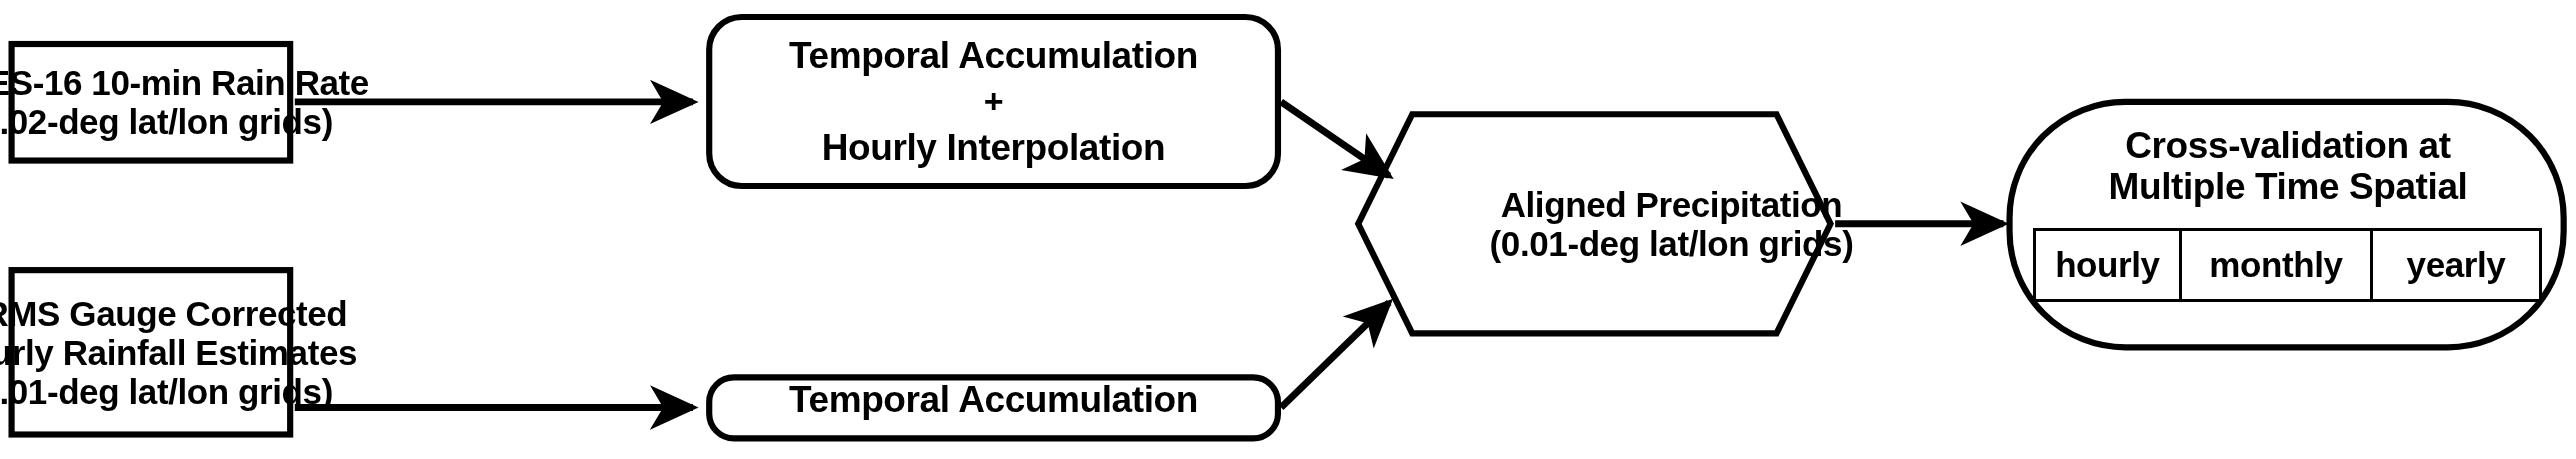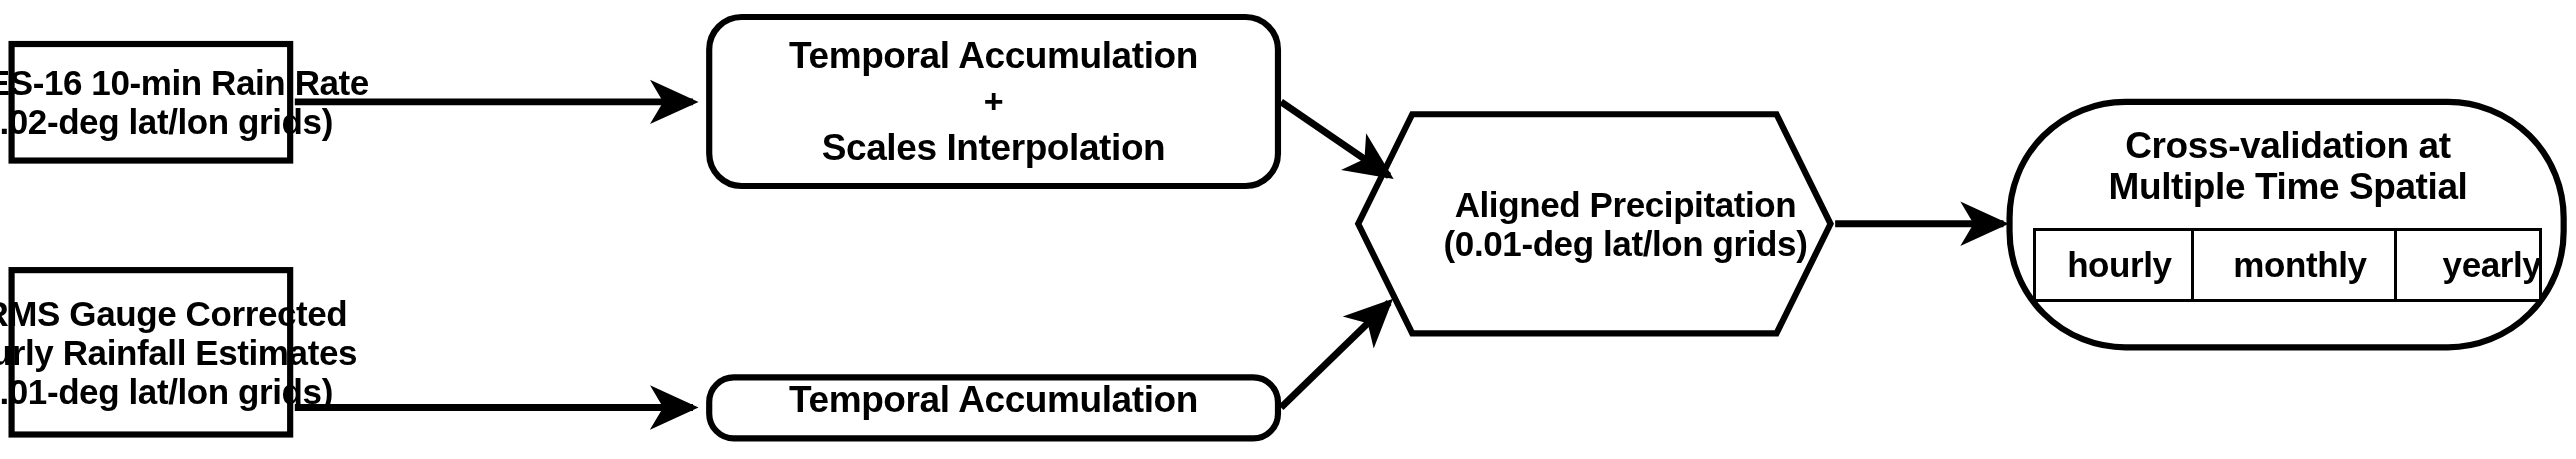--- a/index.html
+++ b/index.html
@@ -56,21 +56,21 @@
     font-size: 37px;
   }
   #proc-ta-si-text .plus { font-size: 34px; line-height: 1.5; }
   
   #proc-ta-text {
     left: 706px; top: 374px; width: 575px; height: 52px;
     font-size: 37px;
   }
   
   #hex-text {
-    left: 1394px; top: 116px; width: 463px; height: 216px;
+    left: 1440px; top: 116px; width: 463px; height: 216px;
     font-size: 35px;
   }
   
   #out-title-text {
     left: 2022px; top: 108px; width: 532px; height: 116px;
     font-size: 37px;
     text-align: center;
   }
   
   #scales-table {
@@ -89,21 +89,20 @@
     display: flex;
     align-items: center;
     justify-content: center;
     font-size: 35px;
     font-weight: bold;
     color: #000000;
     letter-spacing: -0.4px;
     border-right: 3.1px solid #000000;
     box-sizing: border-box;
     white-space: nowrap;
-    margin-left: 12px;
   }
   #scales-table .cell:last-child { border-right: none; }
   #scales-table .cell.c-hourly   { flex: 0 0 29%; }
   #scales-table .cell.c-monthly  { flex: 0 0 38%; }
   #scales-table .cell.c-yearly   { flex: 0 0 33%; }
 </style>
 </head>
 <body>
 
 <div id="canvas">
@@ -145,21 +144,21 @@
 
   <div class="node-text" id="src-mrms-text">
     <span class="ln">MRMS Gauge Corrected</span>
     <span class="ln">Hourly Rainfall Estimates</span>
     <span class="ln">(0.01-deg lat/lon grids)</span>
   </div>
 
   <div class="node-text" id="proc-ta-si-text">
     <span class="ln">Temporal Accumulation</span>
     <span class="ln plus">+</span>
-    <span class="ln">Scales Interpolation</span>
+    <span class="ln">Hourly Interpolation</span>
   </div>
 
   <div class="node-text" id="proc-ta-text">
     <span class="ln">Temporal Accumulation</span>
   </div>
 
   <div class="node-text" id="hex-text">
     <span class="ln">Aligned Precipitation</span>
     <span class="ln">(0.01-deg lat/lon grids)</span>
   </div>

